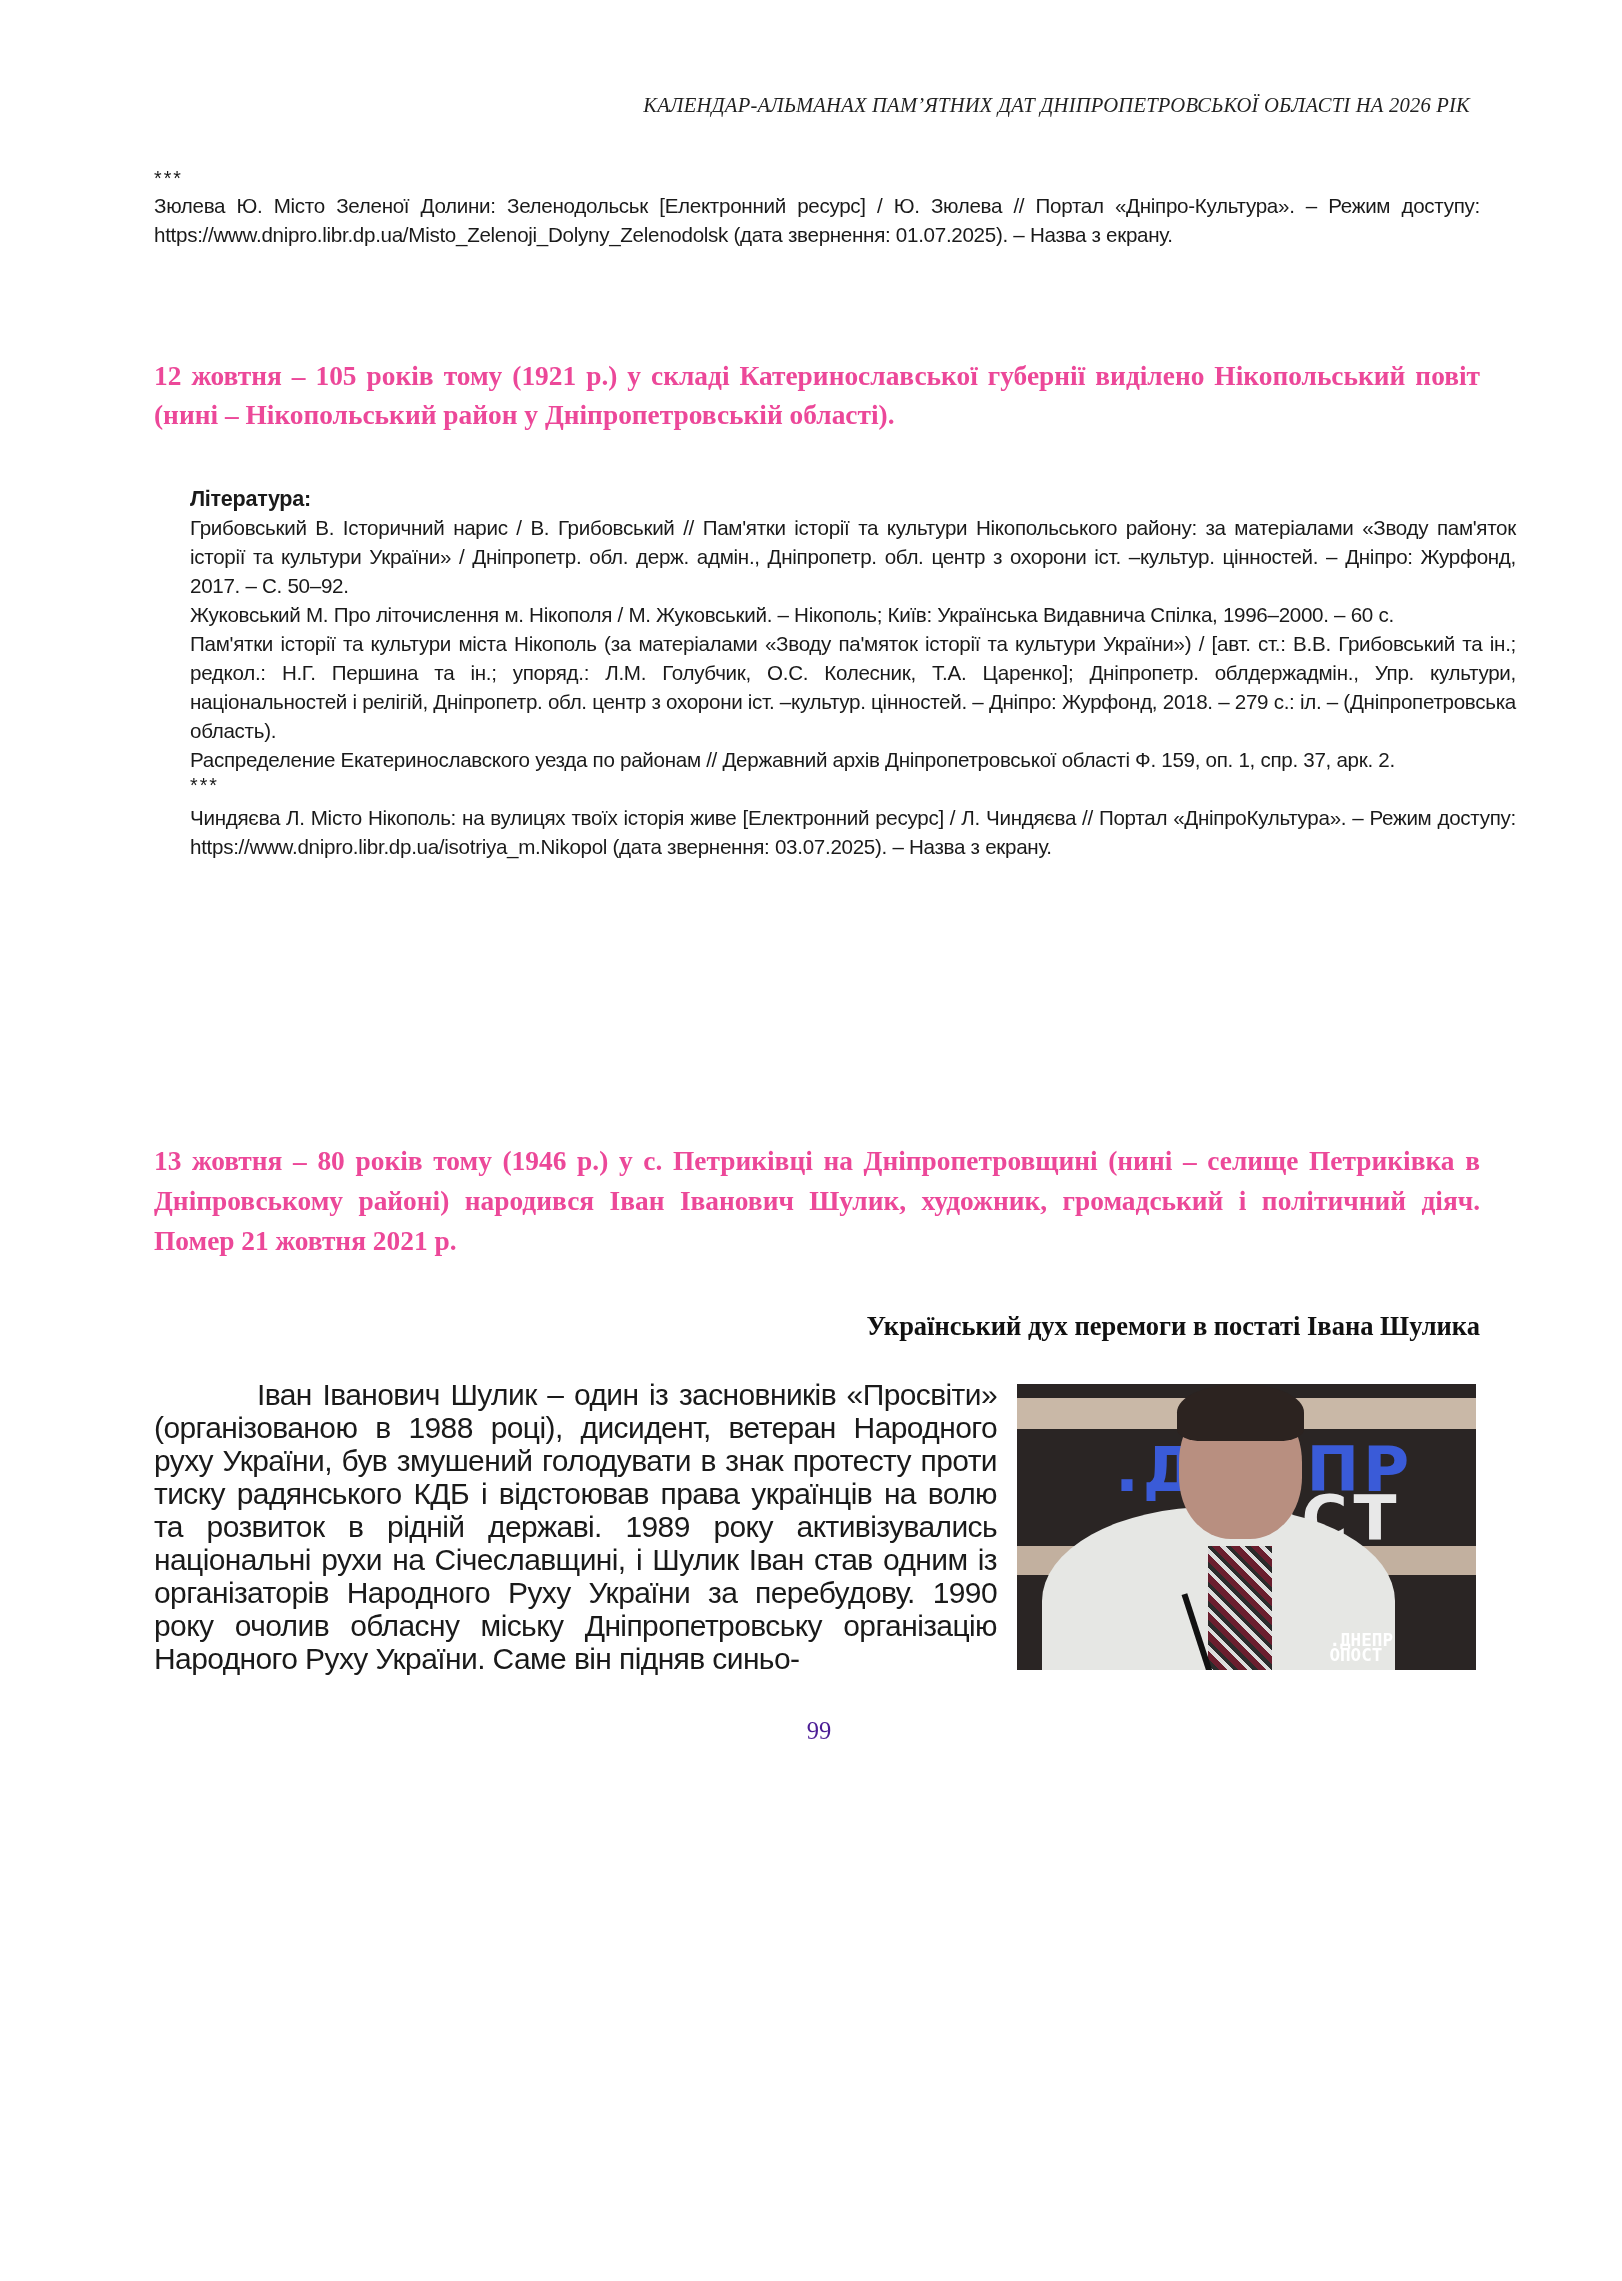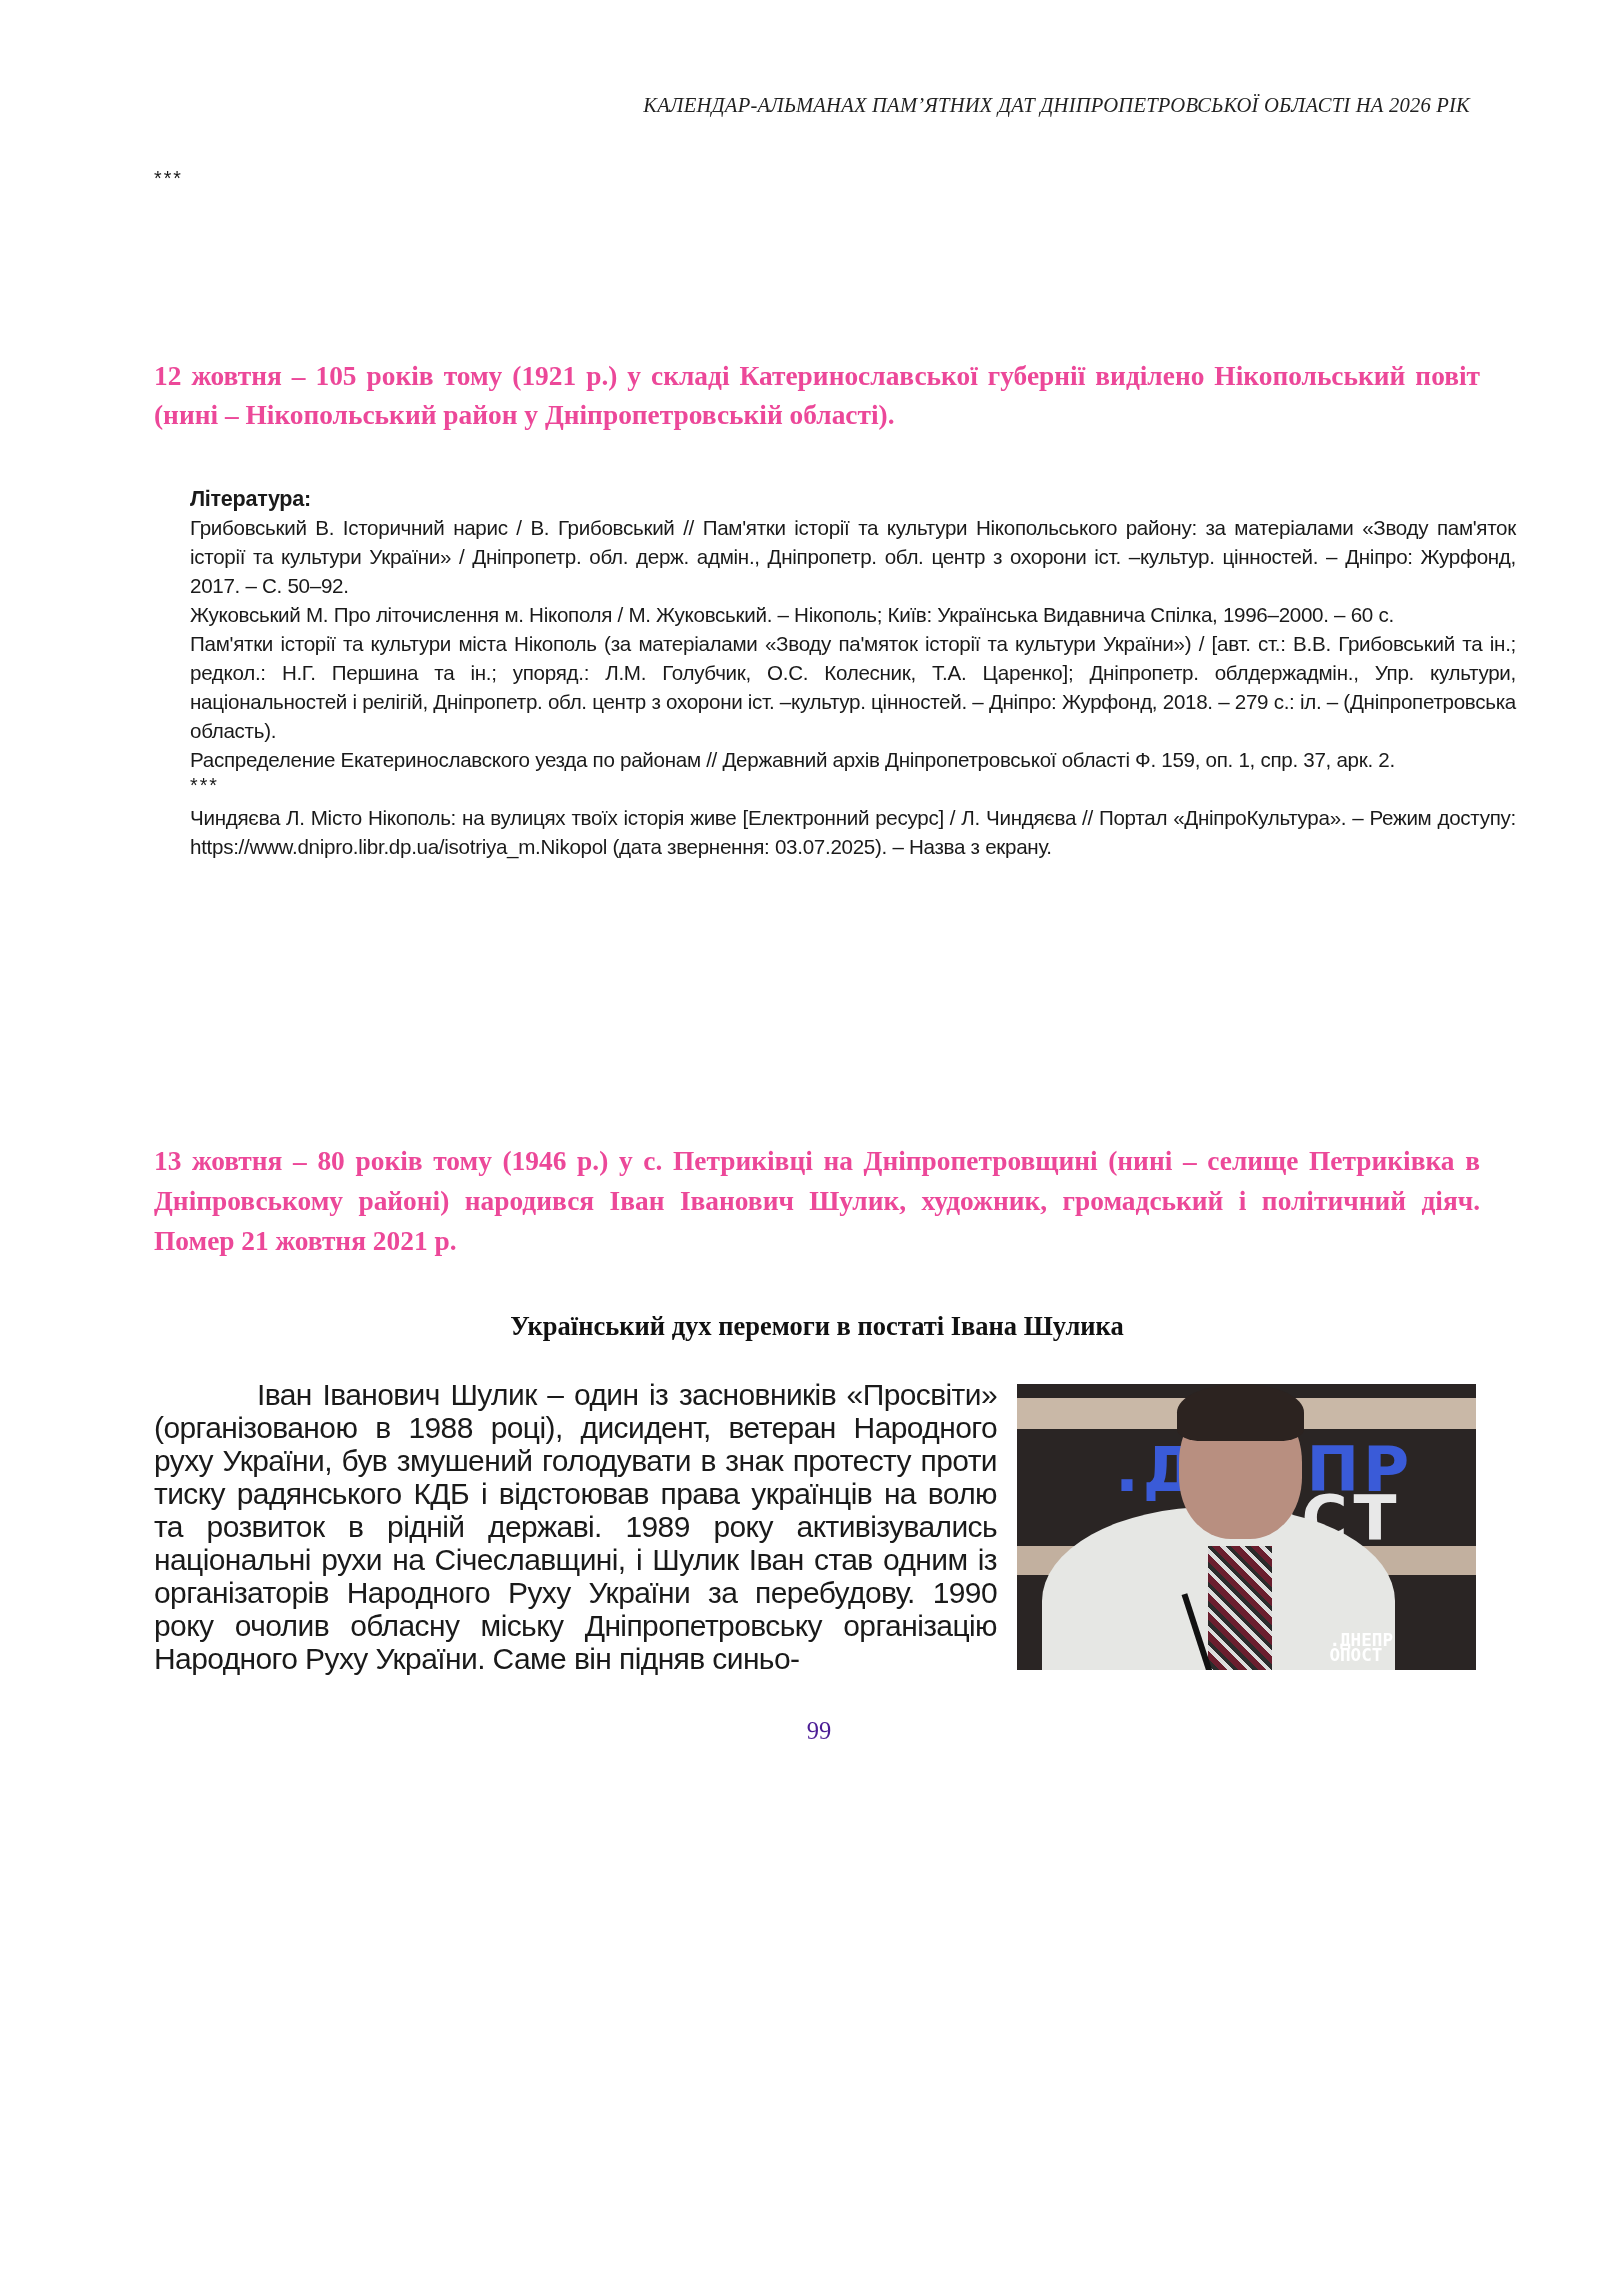--- a/index.html
+++ b/index.html
@@ -14,21 +14,21 @@
   .bib { font-family:"Liberation Sans", sans-serif; font-size:20.6px; line-height:29px; text-align:justify; color:#1a1a1a; font-stretch:condensed; letter-spacing:-0.3px; }
   .bib p { margin:0; }
   .stars { font-size:19.6px; line-height:23.5px; letter-spacing:2px; }
   .event-head {
     font-family:"Liberation Serif", serif; font-weight:bold;
     font-size:27.4px; line-height:39px; text-align:justify; color:#ec4899;
   }
   .lit-label { font-family:"Liberation Sans", sans-serif; font-weight:bold; font-size:21.6px; line-height:29px; letter-spacing:-0.3px; }
   .article-title {
     position:absolute; left:154px; width:1326px; top:1311px;
-    text-align:center; font-family:"Liberation Serif", serif; font-weight:bold; font-size:26.5px; color:#111;
+    text-align:right; font-family:"Liberation Serif", serif; font-weight:bold; font-size:26.5px; color:#111;
   }
   .article-body {
     position:absolute; left:154px; top:1378px; width:843px;
     font-family:"Liberation Sans", sans-serif; font-size:30px; line-height:33px;
     text-align:justify; color:#1a1a1a; letter-spacing:-0.6px;
   }
   .article-body p { margin:0; text-indent:103px; }
   .photo {
     position:absolute; left:1017px; top:1384px; width:459px; height:286px;
     background:#2a2524; overflow:hidden;
@@ -47,20 +47,21 @@
 </style>
 </head>
 <body>
 
 <div class="page">
 
   <div class="running-head">КАЛЕНДАР-АЛЬМАНАХ ПАМ’ЯТНИХ ДАТ ДНІПРОПЕТРОВСЬКОЇ ОБЛАСТІ НА 2026 РІК</div>
 
   <div class="col bib" style="top:167px;">
     <div class="stars">***</div>
+    <p>Зюлева Ю. Місто Зеленої Долини: Зеленодольськ [Електронний ресурс] / Ю. Зюлева // Портал «Дніпро-Культура». – Режим доступу: https://www.dnipro.libr.dp.ua/Misto_Zelenoji_Dolyny_Zelenodolsk (дата звернення: 01.07.2025). – Назва з екрану.</p>
   </div>
 
   <div class="col event-head" style="top:357px;">12 жовтня – 105 років тому (1921 р.) у складі Катеринославської губернії виділено Нікопольський повіт (нині – Нікопольський район у Дніпропетровській області).</div>
 
   <div class="col bib" style="top:484px;margin-left:36px;">
     <div class="lit-label">Література:</div>
     <p>Грибовський В. Історичний нарис / В. Грибовський // Пам'ятки історії та культури Нікопольського району: за матеріалами «Зводу пам'яток історії та культури України» / Дніпропетр. обл. держ. адмін., Дніпропетр. обл. центр з охорони іст. –культур. цінностей. – Дніпро: Журфонд, 2017. – С. 50–92.</p>
     <p>Жуковський М. Про літочислення м. Нікополя / М. Жуковський. – Нікополь; Київ: Українська Видавнича Спілка, 1996–2000. – 60 с.</p>
     <p>Пам'ятки історії та культури міста Нікополь (за матеріалами «Зводу па'мяток історії та культури України») / [авт. ст.: В.В. Грибовський та ін.; редкол.: Н.Г. Першина та ін.; упоряд.: Л.М. Голубчик, О.С. Колесник, Т.А. Царенко]; Дніпропетр. облдержадмін., Упр. культури, національностей і релігій, Дніпропетр. обл. центр з охорони іст. –культур. цінностей. – Дніпро: Журфонд, 2018. – 279 с.: іл. – (Дніпропетровська область).</p>
     <p>Распределение Екатеринославского уезда по районам // Державний архів Дніпропетровської області Ф. 159, оп. 1, спр. 37, арк. 2.</p>

